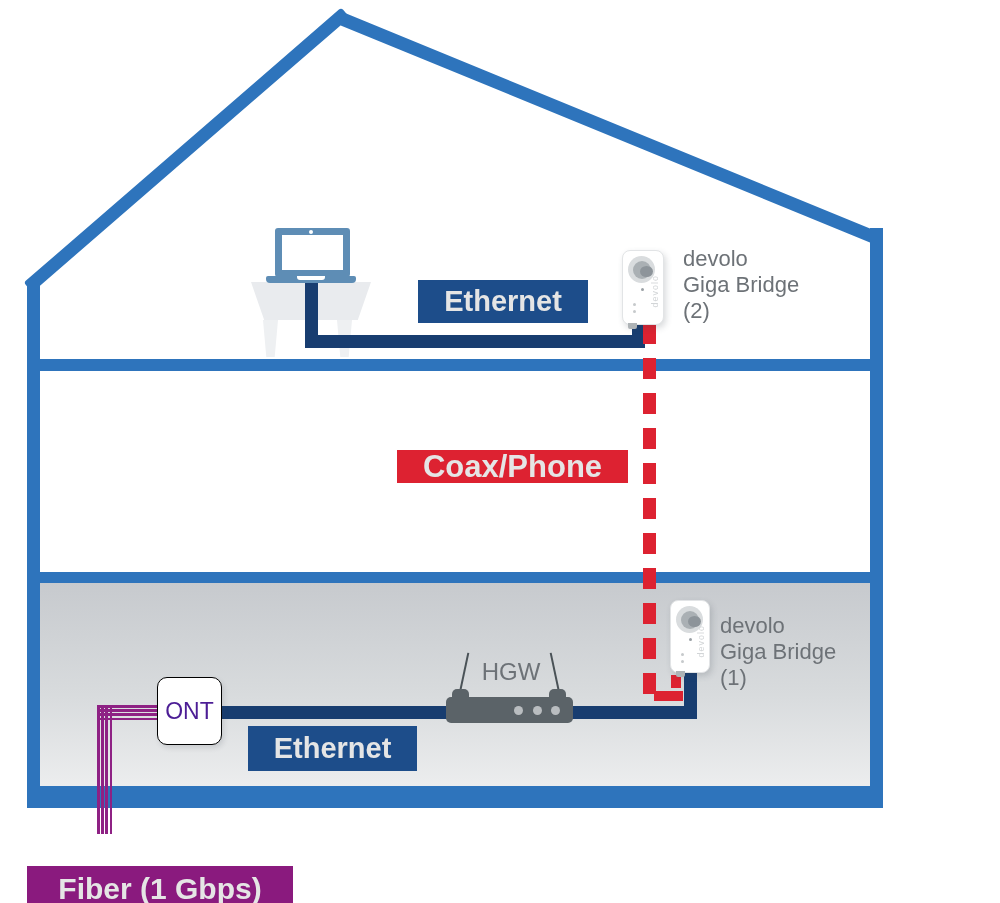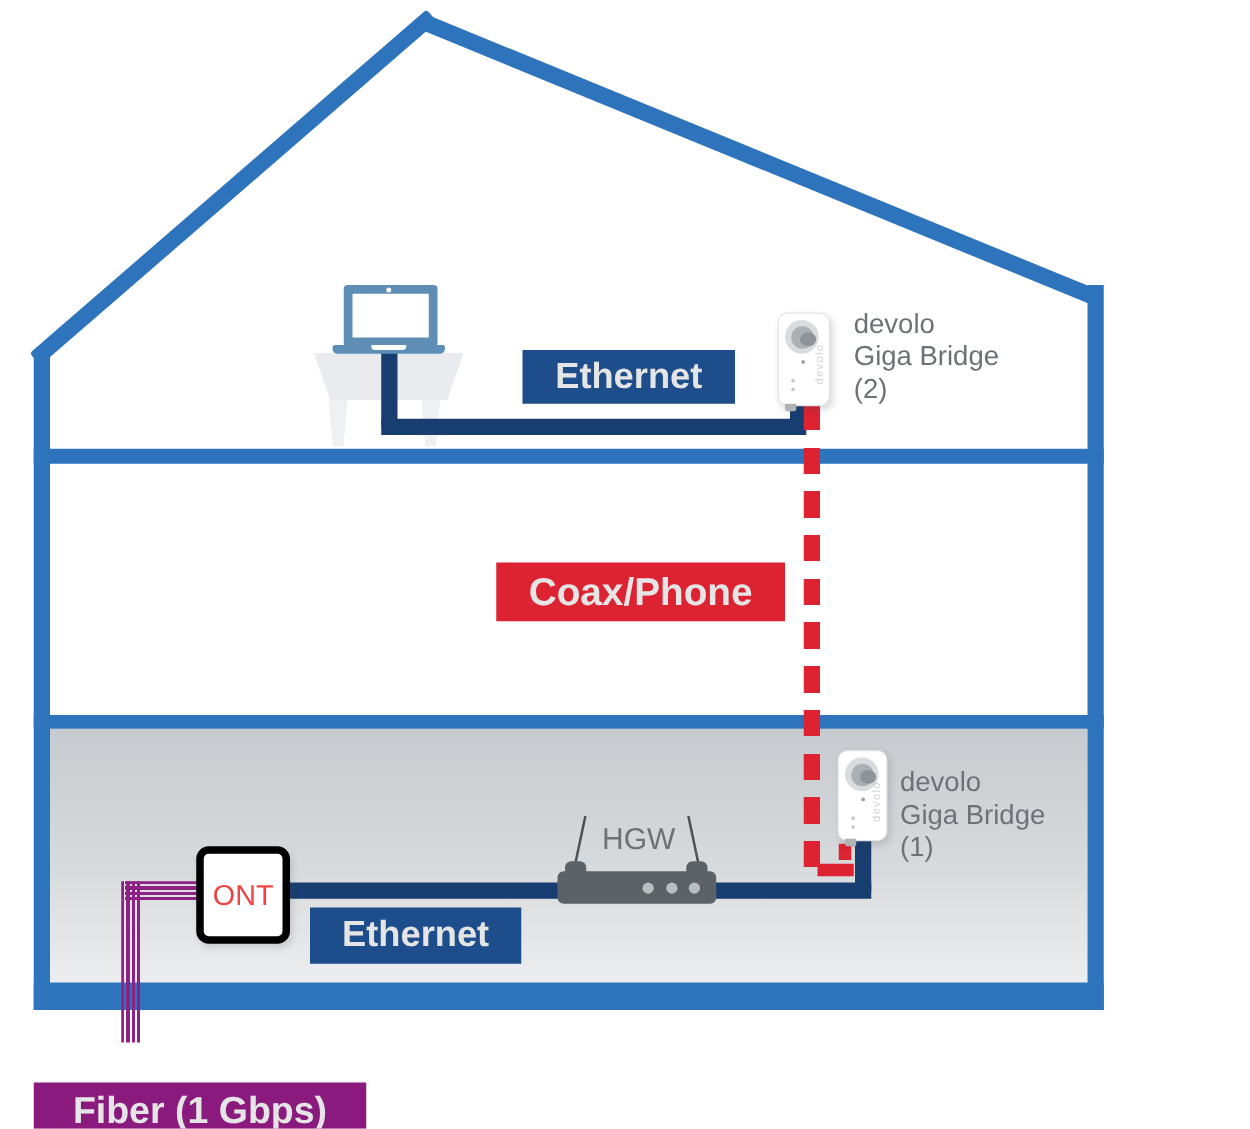--- a/index.html
+++ b/index.html
@@ -55,21 +55,21 @@
 
   .fiber-v{left:97px;top:705px;width:16px;height:129px;
     background:repeating-linear-gradient(90deg,var(--fiber-strand) 0 2.5px,transparent 2.5px 4.2px);}
   .fiber-h{left:100px;top:705px;width:58px;height:15px;
     background:repeating-linear-gradient(180deg,var(--fiber-strand) 0 2.5px,transparent 2.5px 4.2px);}
 
   
   .taglabel{display:flex;align-items:center;justify-content:center;color:#e5e5e5;
     font-weight:bold;}
   .eth-up {left:418px;top:280px;width:170px;height:43px;background:var(--label-navy);font-size:29px;}
-  .coax-lb{left:397px;top:450px;width:231px;height:47px;background:var(--signal-red);font-size:31px;}
+  .coax-lb{left:397px;top:450px;width:231px;height:33px;background:var(--signal-red);font-size:31px;}
   .eth-lo {left:248px;top:726px;width:169px;height:45px;background:var(--label-navy);font-size:29px;}
   .fib-lb {left:27px;top:832px;width:266px;height:45px;background:var(--fiber-purple);font-size:30px;margin-top:34px;}
 
   
   .adapter{background:#fff;border:1px solid #e2e4e6;border-radius:8px;
     box-shadow:2px 3px 6px rgba(60,70,80,.20);}
   .gb2{left:622px;top:250px;width:40px;height:73px;}
   .gb1{left:670px;top:600px;width:38px;height:71px;}
   .socket{position:absolute;left:5px;top:5px;width:27px;height:27px;border-radius:50%;
     background:#d9dcde;}
@@ -79,24 +79,24 @@
     background:#8d949a;}
   .pin-dot{position:absolute;left:18px;top:37px;width:3px;height:3px;border-radius:50%;background:#9aa0a5;}
   .led{position:absolute;left:10px;width:3px;height:3px;border-radius:50%;background:#c6cacc;}
   .led1{top:52px;} .led2{top:59px;}
   .side-brand{position:absolute;right:3px;top:24px;writing-mode:vertical-rl;transform:rotate(180deg);
     font-size:9px;color:#d2d5d7;letter-spacing:1px;}
   .tab{position:absolute;left:5px;bottom:-5px;width:9px;height:6px;background:#aeb3b6;
     border-radius:0 0 2px 2px;}
 
   
-  .ont{left:157px;top:677px;width:63px;height:66px;background:#fff;border:6px solid #000000;
+  .ont{left:157px;top:677px;width:63px;height:66px;background:#fff;border:1px solid #000000;
     border-radius:10px;box-shadow:2px 3px 5px rgba(60,70,80,.15);
     display:flex;align-items:center;justify-content:center;
-    font-size:23px;color:#ef4444;}
+    font-size:23px;color:#4c1d95;}
 
   
   .hgw-body{left:446px;top:697px;width:127px;height:26px;background:var(--router-gray);border-radius:5px;}
   .hgw-mount{top:689px;width:17px;height:12px;background:var(--router-gray);border-radius:5px 5px 0 0;}
   .mnt-l{left:452px;} .mnt-r{left:549px;}
   .hgw-ant{top:652px;width:2px;height:40px;background:#4a5257;}
   .ant-l{left:459px;transform:rotate(12deg);transform-origin:50% 100%;}
   .ant-r{left:558px;transform:rotate(-12deg);transform-origin:50% 100%;}
   .hgw-dot{top:706px;width:9px;height:9px;border-radius:50%;background:#b9bdc0;}
   .dot1{left:514px;} .dot2{left:533px;} .dot3{left:551px;}

